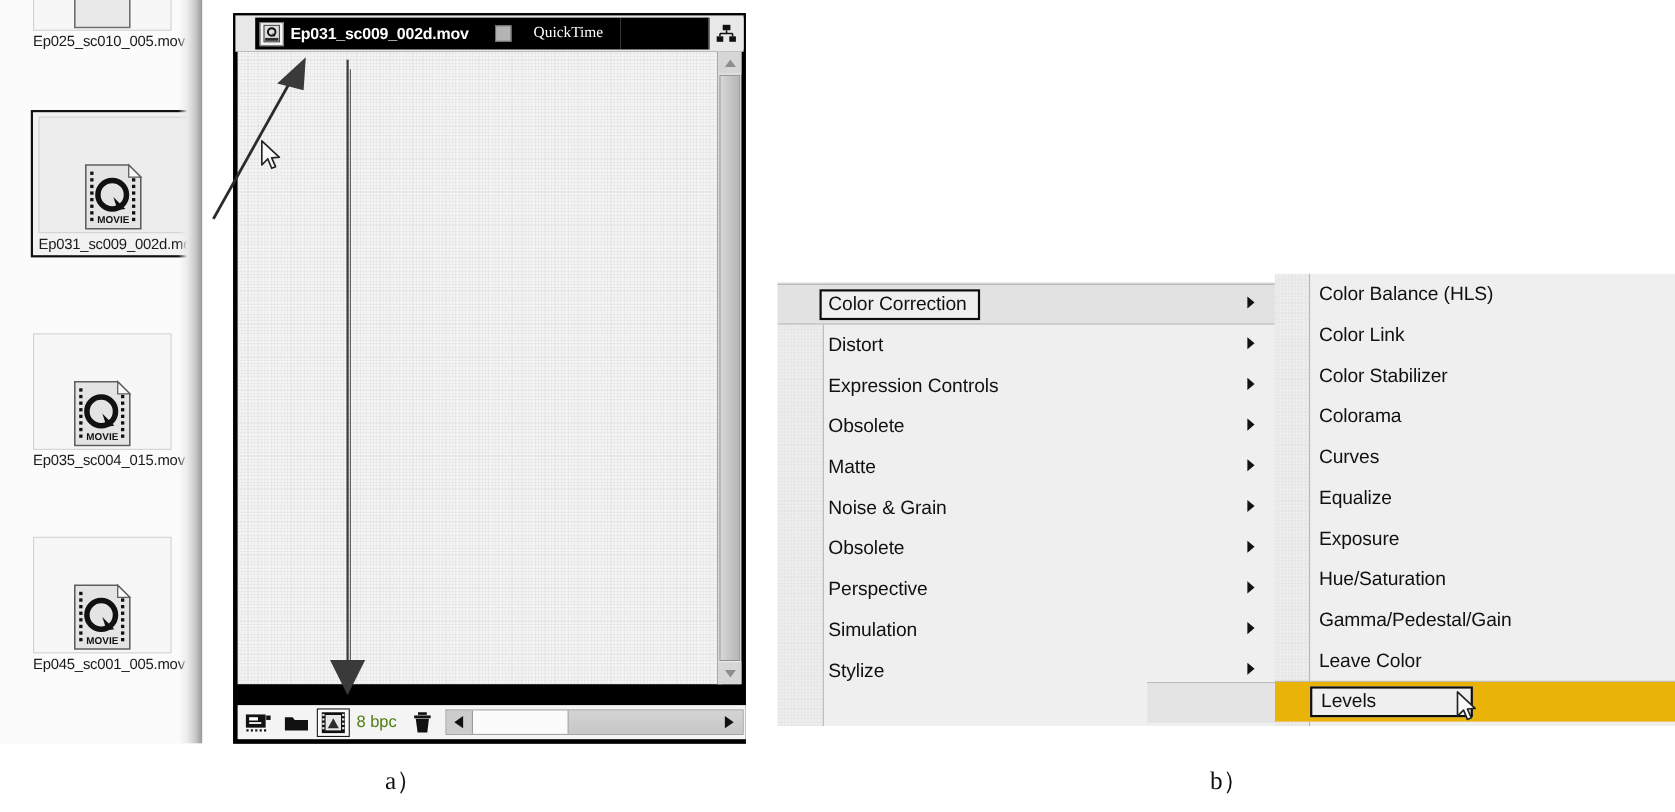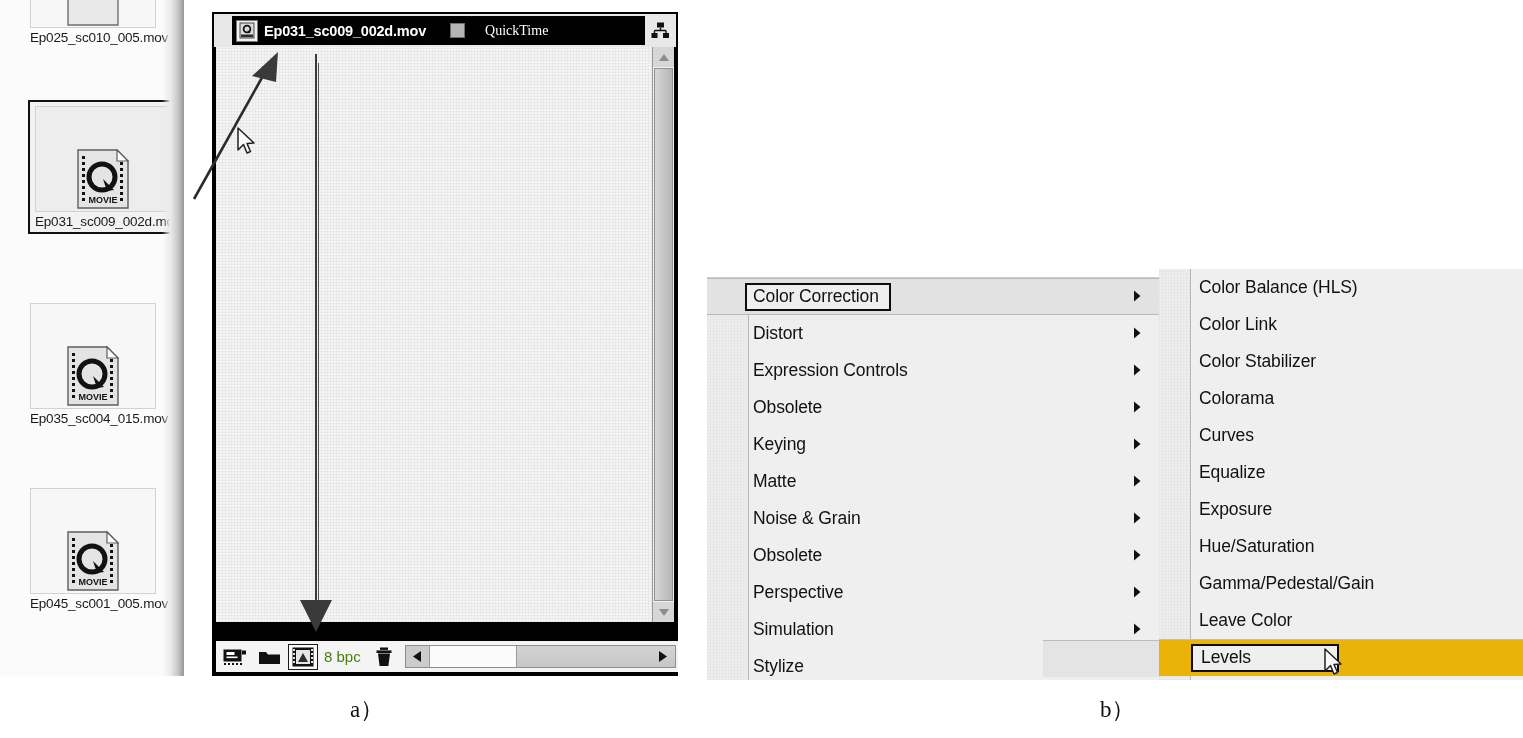--- a/index.html
+++ b/index.html
@@ -278,21 +278,21 @@
   #drop-indicator {
     position: absolute;
     left: 296px; top: 54px;
     width: 40px; height: 578px;
     pointer-events: none;
   }
 
   
   #panel-b {
     position: absolute;
-    left: 707px; top: 269px;
+    left: 707px; top: 249px;
     width: 816px; height: 411px;
   }
 
   
   #menu-main {
     position: absolute;
     left: 0; top: 8px;
     width: 452px; height: 403px;
     background: #efefef;
     border-top: 1px solid #cfcfcf;
@@ -685,28 +685,20 @@
 
     <div class="menu-item">
       <span class="mi-label">Obsolete</span>
       <span class="mi-arrow">
         <svg width="8" height="12" viewBox="0 0 8 12">
             <polygon points="1,0.5 1,11.5 7.5,6" fill="#111"></polygon>
           </svg>
       </span>
     </div>
 
-    <div class="menu-item">
-      <span class="mi-label">Keying</span>
-      <span class="mi-arrow">
-        <svg width="8" height="12" viewBox="0 0 8 12">
-            <polygon points="1,0.5 1,11.5 7.5,6" fill="#111"></polygon>
-          </svg>
-      </span>
-    </div>
 
     <div class="menu-item">
       <span class="mi-label">Matte</span>
       <span class="mi-arrow">
         <svg width="8" height="12" viewBox="0 0 8 12">
             <polygon points="1,0.5 1,11.5 7.5,6" fill="#111"></polygon>
           </svg>
       </span>
     </div>
 

